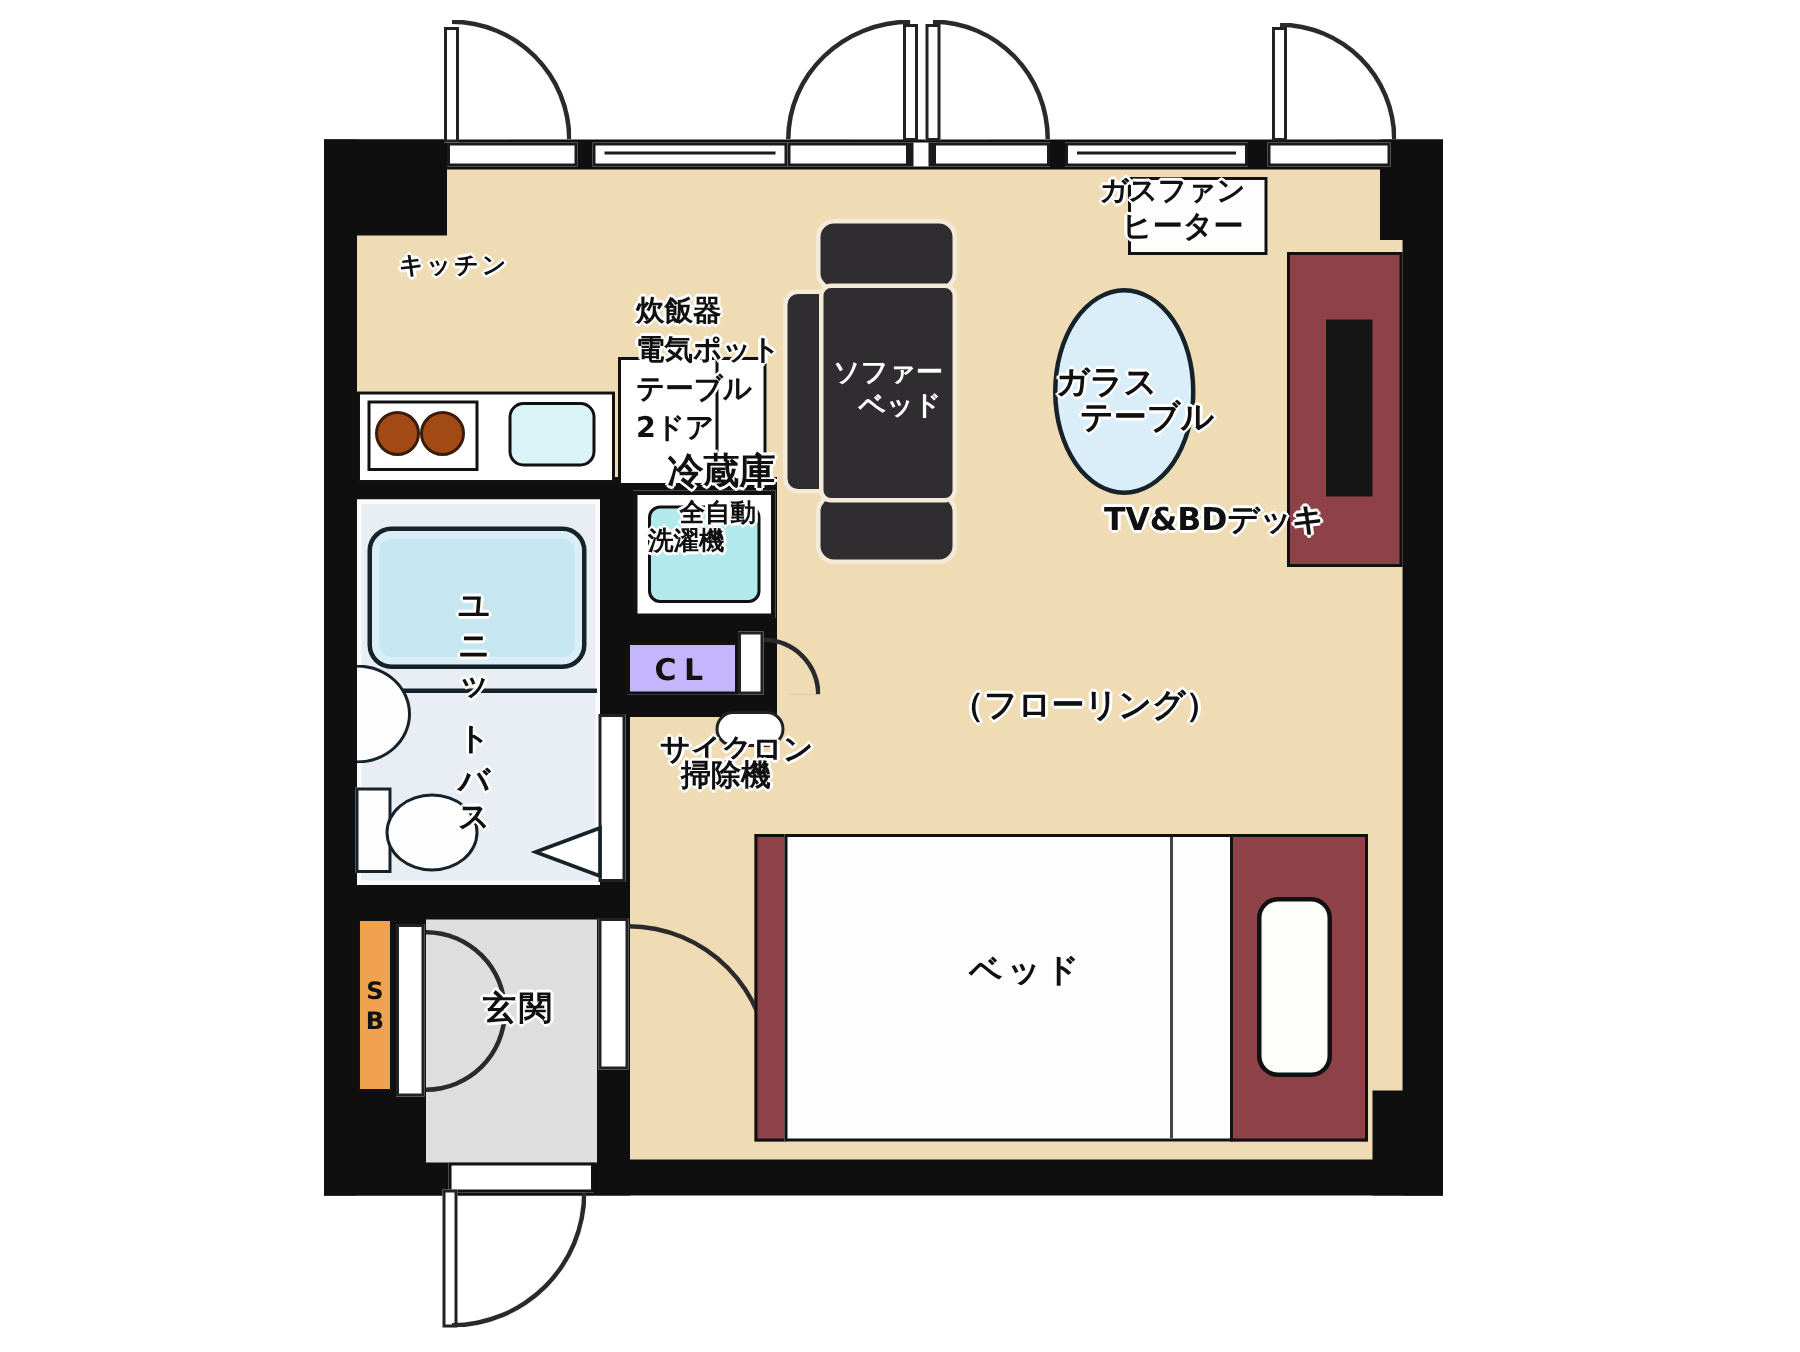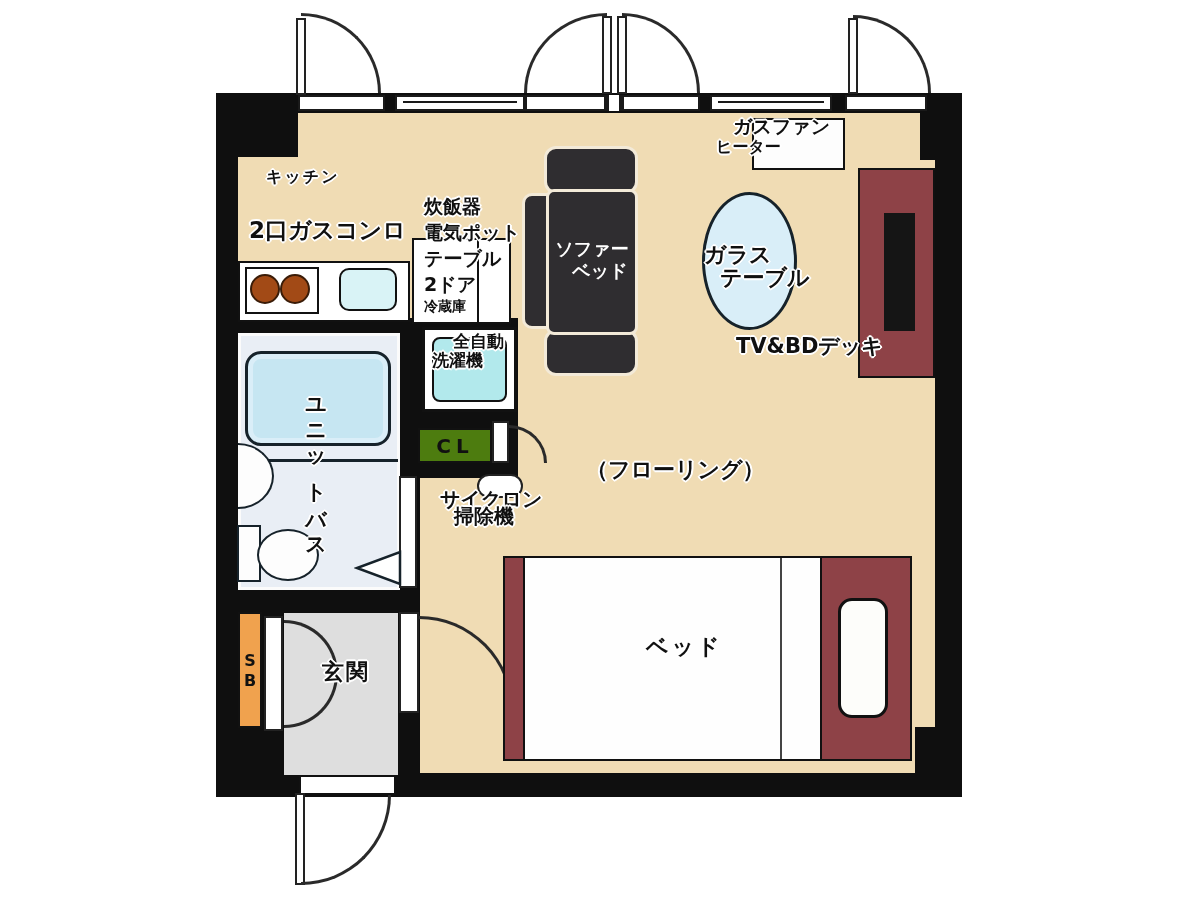--- a/index.html
+++ b/index.html
@@ -80,21 +80,21 @@
   <div class="abs" style="left:339px;top:268px;width:58px;height:43px;background:#d9f3f6;border:2px solid #111;border-radius:10px;box-sizing:border-box;"></div>
 
   <div class="abs" style="left:412px;top:238px;width:99px;height:86px;background:#fff;border:2px solid #111;box-sizing:border-box;"></div>
   <div class="abs" style="left:477px;top:240px;width:0;height:82px;border-left:2px solid #111;"></div>
 
   <div class="abs" style="left:422px;top:327px;width:95px;height:85px;background:#fff;border:3px solid #111;box-sizing:border-box;"></div>
   <div class="abs" style="left:432px;top:337px;width:75px;height:65px;background:#b2e9ec;border:2px solid #111;border-radius:8px;box-sizing:border-box;"></div>
   <div class="lbl" style="left:453px;top:330px;font-size:17px;">全自動</div>
   <div class="lbl" style="left:432px;top:349px;font-size:17px;">洗濯機</div>
 
-  <div class="abs" style="left:418px;top:428px;width:74px;height:35px;background:#4d7c0f;border:2px solid #111;box-sizing:border-box;
+  <div class="abs" style="left:418px;top:428px;width:74px;height:35px;background:#c4b5fd;border:2px solid #111;box-sizing:border-box;
               display:flex;align-items:center;justify-content:center;">
     <span style="font-weight:bold;font-size:20px;letter-spacing:5px;color:#111;">CL</span>
   </div>
   <div class="leaf" style="left:492px;top:421px;width:17px;height:42px;"></div>
   <div class="arc arc-tr" style="left:509px;top:425px;width:38px;height:38px;"></div>
 
   <div class="abs" style="left:284px;top:613px;width:114px;height:162px;background:#dedede;"></div>
   <div class="abs" style="left:238px;top:612px;width:24px;height:116px;background:#f0a24e;border:2px solid #111;box-sizing:border-box;
               display:flex;flex-direction:column;align-items:center;justify-content:center;gap:1px;">
     <span style="font-weight:bold;font-size:16px;color:#111;">S</span>
@@ -120,41 +120,40 @@
     <div>ソファー</div>
     <div style="padding-left:16px;">ベッド</div>
   </div>
 
   <div class="abs" style="left:702px;top:192px;width:95px;height:138px;background:#d9eef8;border:3px solid #16222a;border-radius:50%;box-sizing:border-box;"></div>
   <div class="lbl" style="left:704px;top:240px;font-size:22px;text-align:center;">ガラス</div>
   <div class="lbl" style="left:720px;top:263px;font-size:22px;">テーブル</div>
 
   <div class="abs" style="left:752px;top:118px;width:93px;height:52px;background:#fdfdfd;border:2px solid #111;box-sizing:border-box;"></div>
   <div class="lbl" style="left:733px;top:114px;font-size:19px;">ガスファン</div>
-  <div class="lbl" style="left:716px;top:137px;font-size:16px;">ヒーター</div>
+  <div class="lbl" style="left:748px;top:137px;font-size:20px;">ヒーター</div>
 
   <div class="abs darkred" style="left:858px;top:168px;width:77px;height:210px;border:2px solid #111;box-sizing:border-box;"></div>
   <div class="abs" style="left:884px;top:213px;width:31px;height:118px;background:#151515;"></div>
   <div class="lbl" style="left:736px;top:332px;font-size:21px;">TV&amp;BDデッキ</div>
 
   <div class="abs" style="left:477px;top:474px;width:46px;height:24px;background:#fff;border:2px solid #222;border-radius:12px;box-sizing:border-box;"></div>
   <div class="lbl" style="left:440px;top:486px;font-size:20px;">サイクロン</div>
   <div class="lbl" style="left:454px;top:503px;font-size:20px;">掃除機</div>
 
   <div class="abs darkred" style="left:503px;top:556px;width:22px;height:205px;border:2px solid #111;box-sizing:border-box;"></div>
   <div class="abs" style="left:523px;top:556px;width:299px;height:205px;background:#fefefe;border:2px solid #111;box-sizing:border-box;">
     <div style="position:absolute;left:255px;top:0;width:0;height:100%;border-left:2px solid #444;"></div>
   </div>
   <div class="abs darkred" style="left:820px;top:556px;width:92px;height:205px;border:2px solid #111;box-sizing:border-box;">
     <div style="position:absolute;left:16px;top:40px;width:50px;height:120px;background:#fdfdfa;border:3px solid #111;border-radius:14px;box-sizing:border-box;"></div>
   </div>
   <div class="lbl" style="left:646px;top:632px;font-size:22px;letter-spacing:3px;">ベッド</div>
 
   <div class="lbl" style="left:266px;top:167px;font-size:16px;letter-spacing:2px;">キッチン</div>
-  <div class="lbl" style="left:249px;top:215px;font-size:23px;">2口ガスコンロ</div>
   <div class="lbl" style="left:424px;top:194px;font-size:19px;">炊飯器</div>
   <div class="lbl" style="left:424px;top:220px;font-size:19px;">電気ポット</div>
   <div class="lbl" style="left:424px;top:246px;font-size:19px;">テーブル</div>
   <div class="lbl" style="left:424px;top:272px;font-size:19px;">2ドア</div>
-  <div class="lbl" style="left:424px;top:298px;font-size:14px;">冷蔵庫</div>
-  <div class="lbl" style="left:586px;top:455px;font-size:22px;">（フローリング）</div>
+  <div class="lbl" style="left:445px;top:298px;font-size:24px;">冷蔵庫</div>
+  <div class="lbl" style="left:634px;top:455px;font-size:22px;">（フローリング）</div>
 
 </div>
 
 </body></html>

